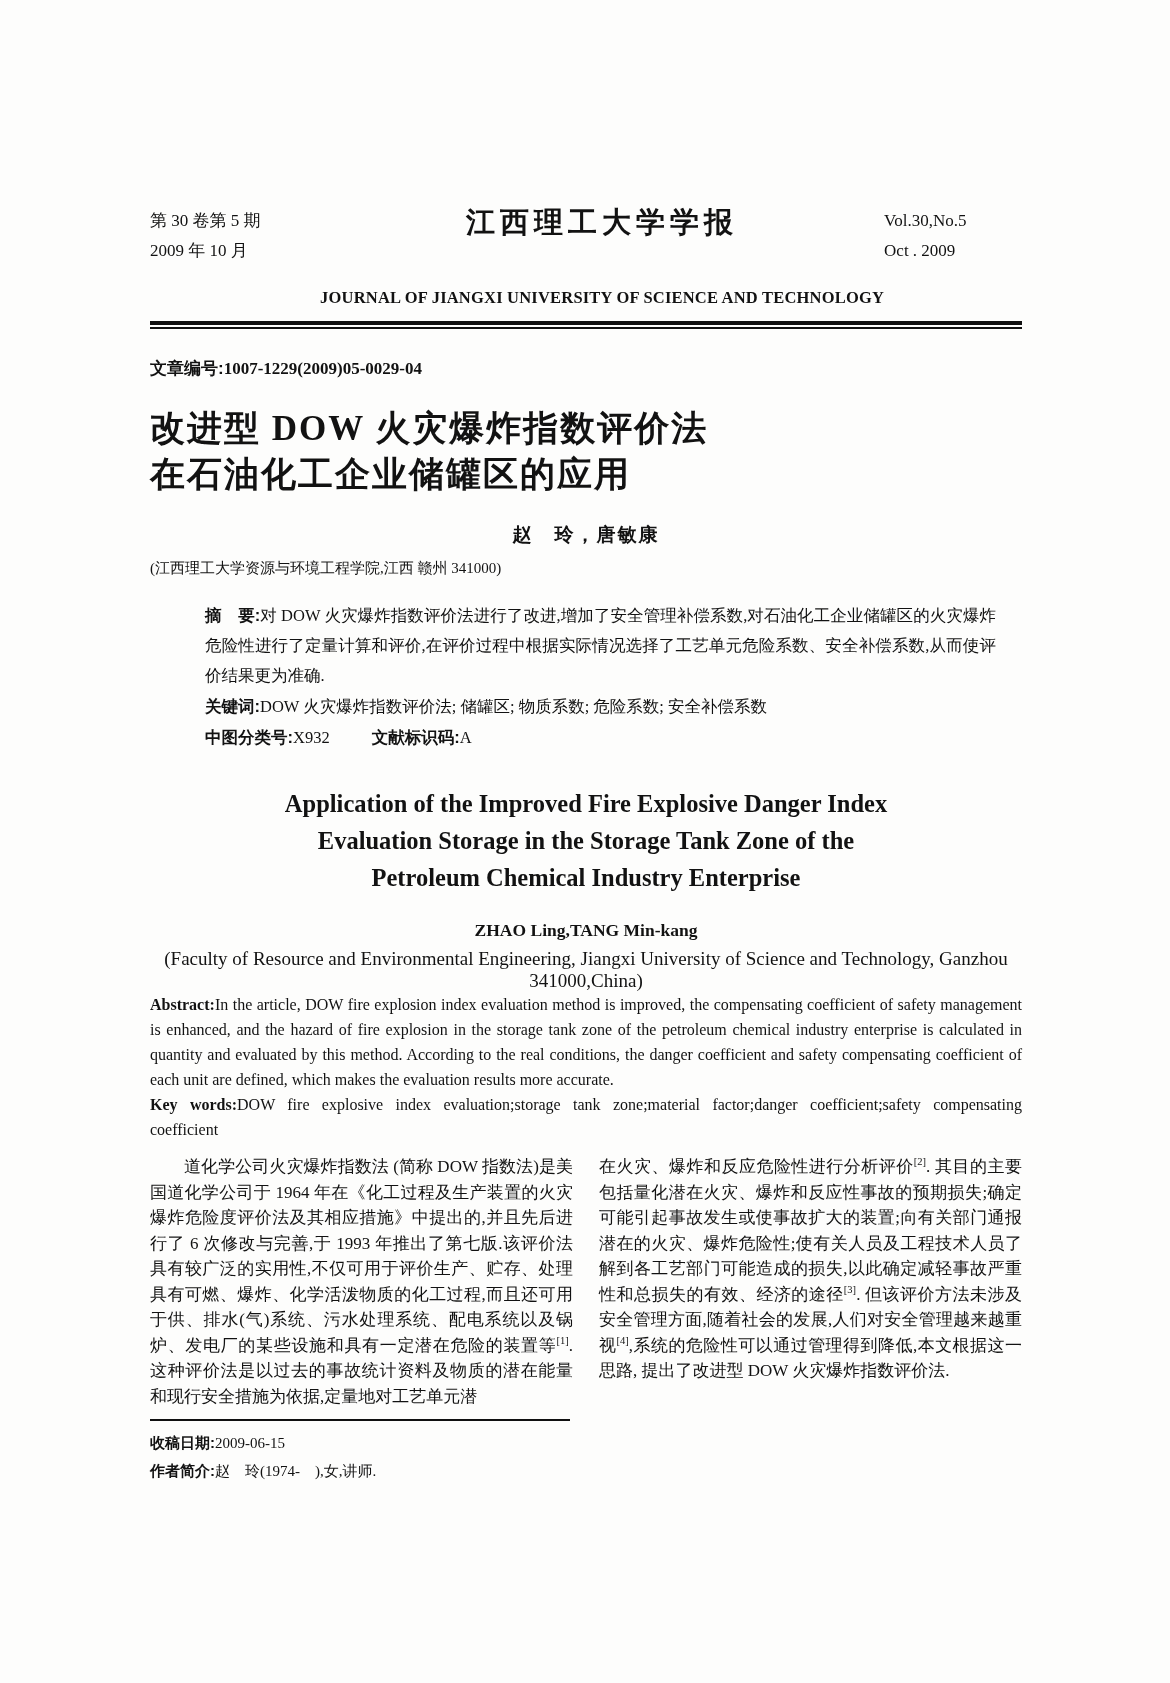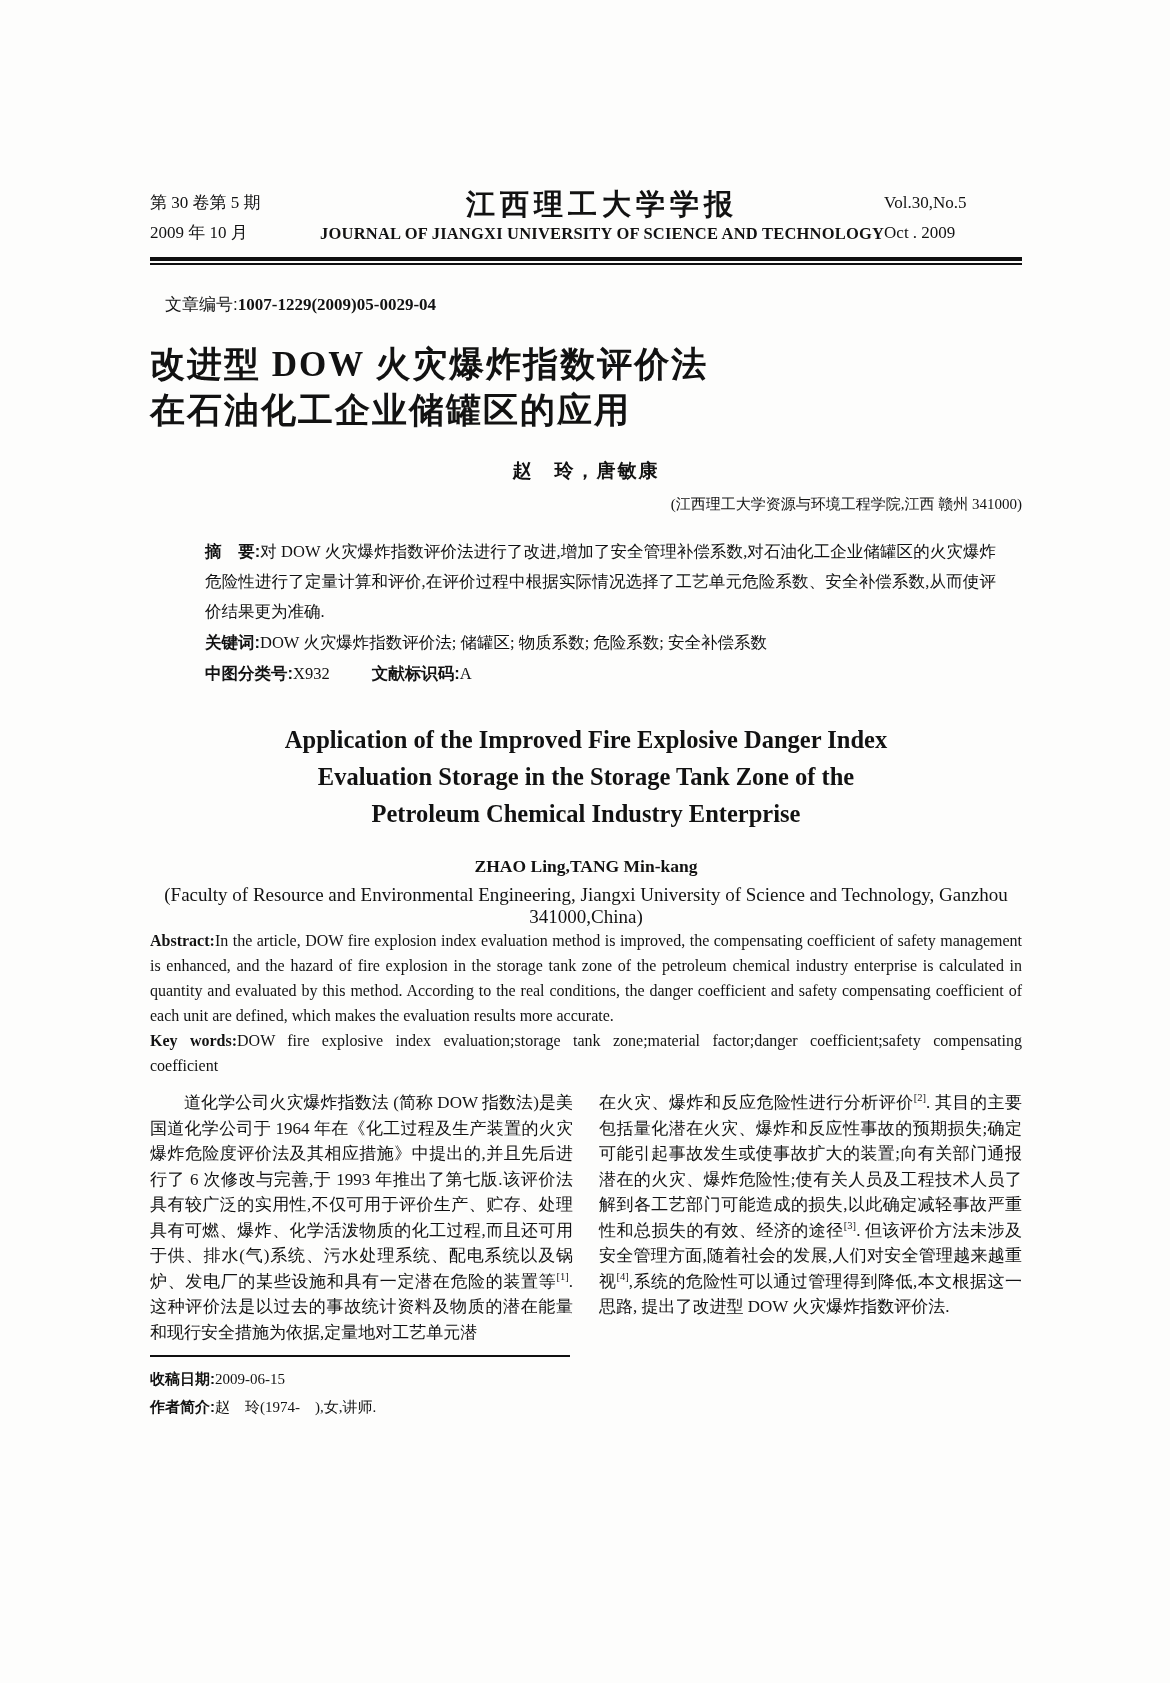--- a/index.html
+++ b/index.html
@@ -5,40 +5,40 @@
   html,body { margin:0; padding:0; background:#e8e8e8; }
   .page {
     position:relative;
     width:1170px; height:1683px;
     margin:0 auto;
     background:#fdfdfc;
     color:#121212;
     font-family:"Liberation Serif","DejaVu Serif",serif;
     overflow:hidden;
   }
-  .content { position:absolute; left:150px; top:188px; width:872px; }
+  .content { position:absolute; left:150px; top:206px; width:872px; }
 
   
   .jheader { display:flex; align-items:flex-start; }
   .jh-left  { width:185px; font-size:17px; line-height:30px; white-space:nowrap; }
   .jh-center{ flex:1; text-align:center; }
   .jh-right { width:150px; font-size:17px; line-height:30px; text-align:left; white-space:nowrap; }
   .journal-cn { font-size:29px; font-weight:700; letter-spacing:5px; line-height:32px; }
-  .journal-en { font-size:16.5px; font-weight:700; letter-spacing:0.2px; line-height:28px; white-space:nowrap; }
+  .journal-en { font-size:16.5px; font-weight:700; letter-spacing:0.2px; line-height:28px; white-space:nowrap;margin-top:46px; }
   .rule-thick { height:4px; background:#101010; margin-top:9px; }
   .rule-thin  { height:2px; background:#101010; margin-top:2px; }
 
   
   .article-id { margin-top:28px; font-size:17px; }
-  .article-id .lbl { font-weight:400; font-family:"Liberation Sans","DejaVu Sans",sans-serif;margin-left:15px; }
+  .article-id .lbl { font-weight:700; font-family:"Liberation Sans","DejaVu Sans",sans-serif; }
   .article-id .val { font-weight:600; }
 
   .title-cn { margin-top:26px; text-align:left; font-size:35px; font-weight:700; line-height:46px; letter-spacing:2px; }
   .authors-cn { margin-top:24px; text-align:center; font-size:19px; font-weight:700; letter-spacing:2px; }
-  .affil-cn { margin-top:11px; text-align:right; font-size:15px; }
+  .affil-cn { margin-top:11px; text-align:left; font-size:15px; }
 
   .abstract-cn { margin:22px 26px 0 55px; font-size:16.5px; line-height:30px; text-align:justify; }
   .abstract-cn .lbl { font-weight:700; font-family:"Liberation Sans","DejaVu Sans",sans-serif; }
   .clc-gap { display:inline-block; width:42px; }
 
   .title-en { margin-top:32px; text-align:center; font-size:24.5px; font-weight:700; line-height:37px; }
   .authors-en { margin-top:24px; text-align:center; font-size:17.5px; font-weight:700; }
   .affil-en { margin-top:7px; text-align:center; font-size:19px; }
 
   .abstract-en { font-size:16px; line-height:25px; text-align:justify; }

